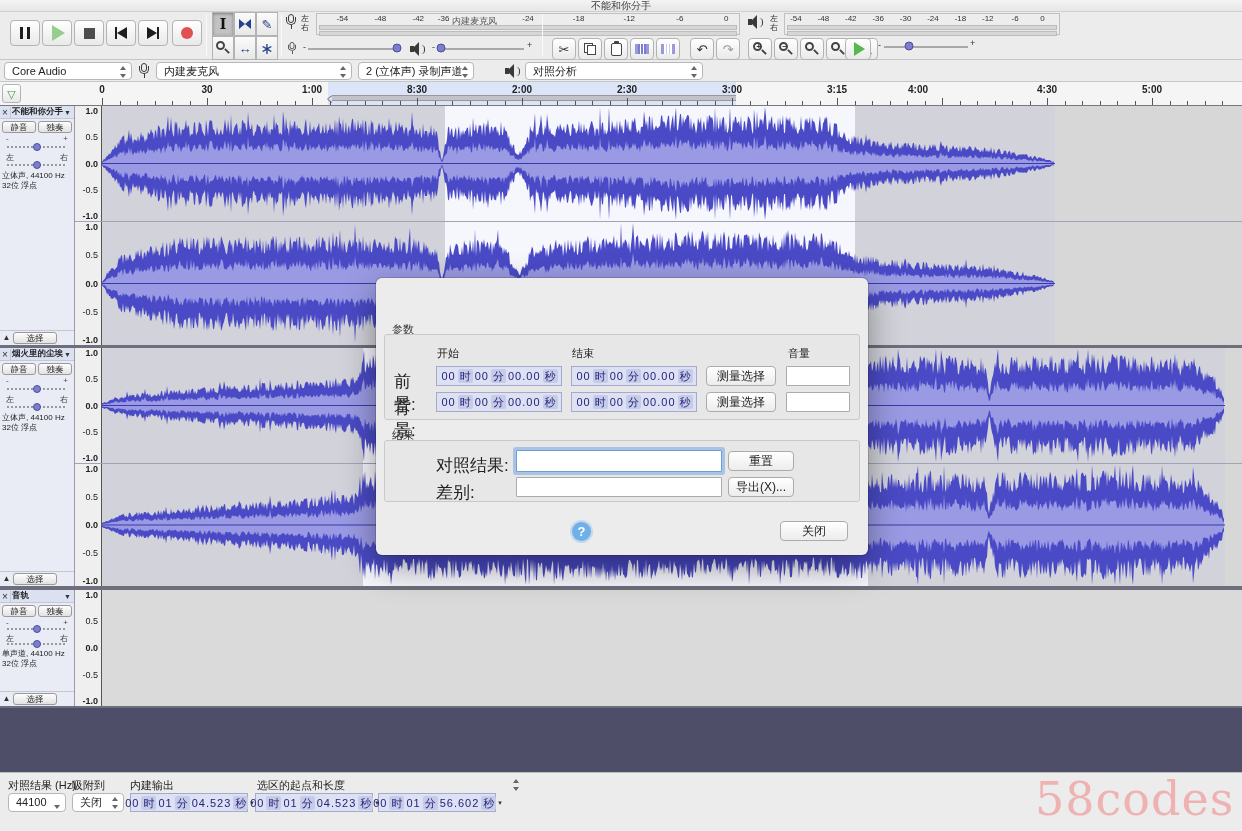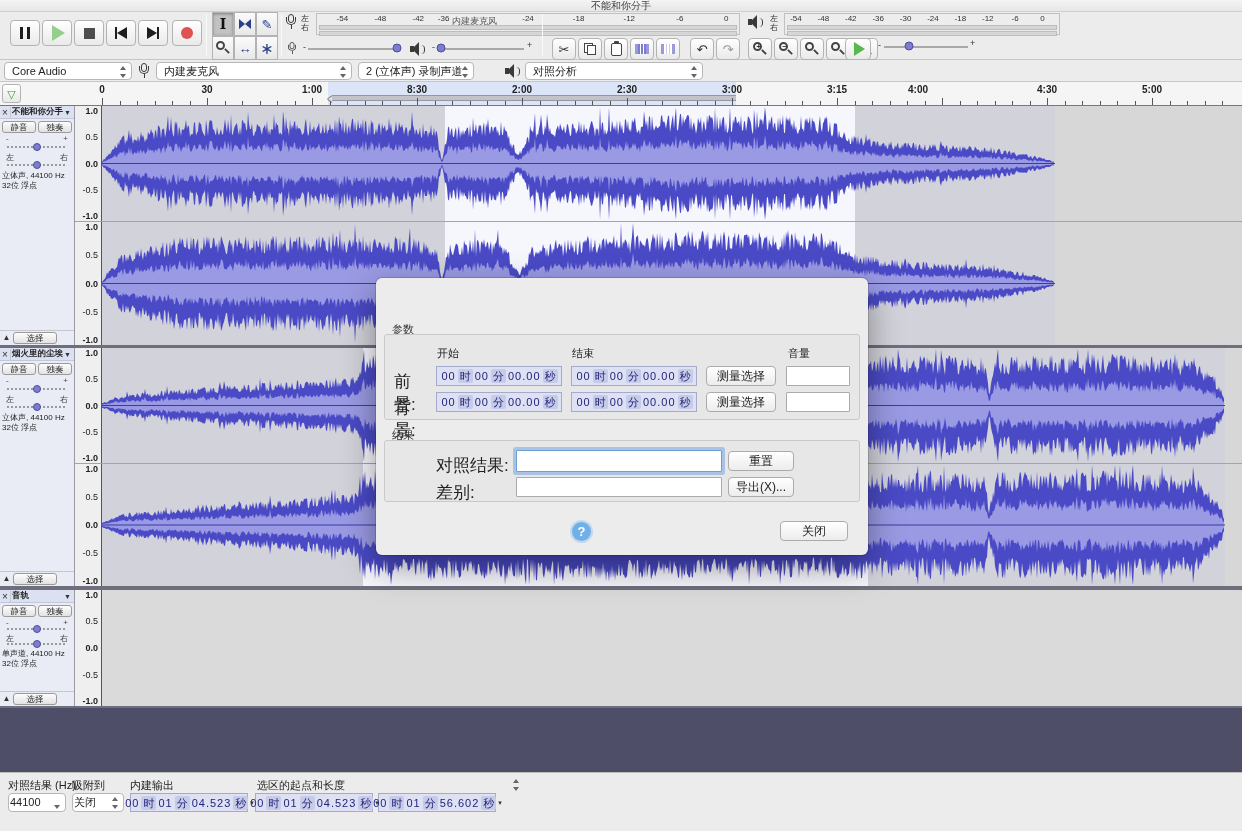--- a/index.html
+++ b/index.html
@@ -124,21 +124,21 @@
   .tf-arrow { font-size:7px; color:#333; margin-left:1px; }
   .dlg-btn { position:absolute; background:linear-gradient(#ffffff,#ececec); border:1px solid #ababab; border-radius:4px; font-size:12px; color:#222; text-align:center; }
   .dlg-input { position:absolute; height:20px; background:#fff; border:1px solid #ababab; border-radius:1px; }
   .dlg-input.focusring { border:1px solid #6b9fd8; box-shadow:0 0 0 3px rgba(110,160,225,.5); }
   #helpbtn { position:absolute; width:19px; height:19px; border-radius:50%; background:#6fb0e8; color:#fff; font-size:13px; font-weight:bold; text-align:center; line-height:19px; box-shadow:0 0 0 2px rgba(130,180,235,.35); }
 
   
   #selbar { left:0; top:772px; width:1242px; height:48px; background:#ececec; border-top:1px solid #bdbdbd; }
   .blab { position:absolute; top:5px; font-size:11px; color:#222; }
   .bctl { position:absolute; top:20px; height:19px; }
-  .bsel { background:#fff; border:1px solid #b7b7b7; border-radius:4px; font-size:11px; color:#222; line-height:17px; padding-left:1px; }
+  .bsel { background:#fff; border:1px solid #b7b7b7; border-radius:4px; font-size:11px; color:#222; line-height:17px; padding-left:7px; }
   .btf { background:#dde1f3; border:1px solid #a3aacb; display:flex; align-items:center; justify-content:center; gap:1px; font-size:11px; color:#23237a; }
   #statusbar { left:0; top:820px; width:1242px; height:11px; background:#f3f3f3; border-top:1px solid #cfcfcf; font-size:9.5px; color:#333; line-height:10px; padding-left:4px; }
 
   #watermark { left:1035px; top:772px; font-family:"DejaVu Serif",serif; font-size:46px; color:#f0a4a4; opacity:.8; letter-spacing:1px; z-index:60; pointer-events:none; }
 </style>
 </head>
 <body>
 
 <div id="app">
 
@@ -703,13 +703,14 @@
         <span class="tf-u">时</span>
       <span class="tf-d">01</span>
         <span class="tf-u">分</span>
       <span class="tf-d">56.602</span>
         <span class="tf-u">秒</span>
       <span class="tf-arrow">▾</span>
     </div>
   </div>
 
 
+  <div id="watermark" class="abs">58codes</div>
 </div>
 
 </body></html>

